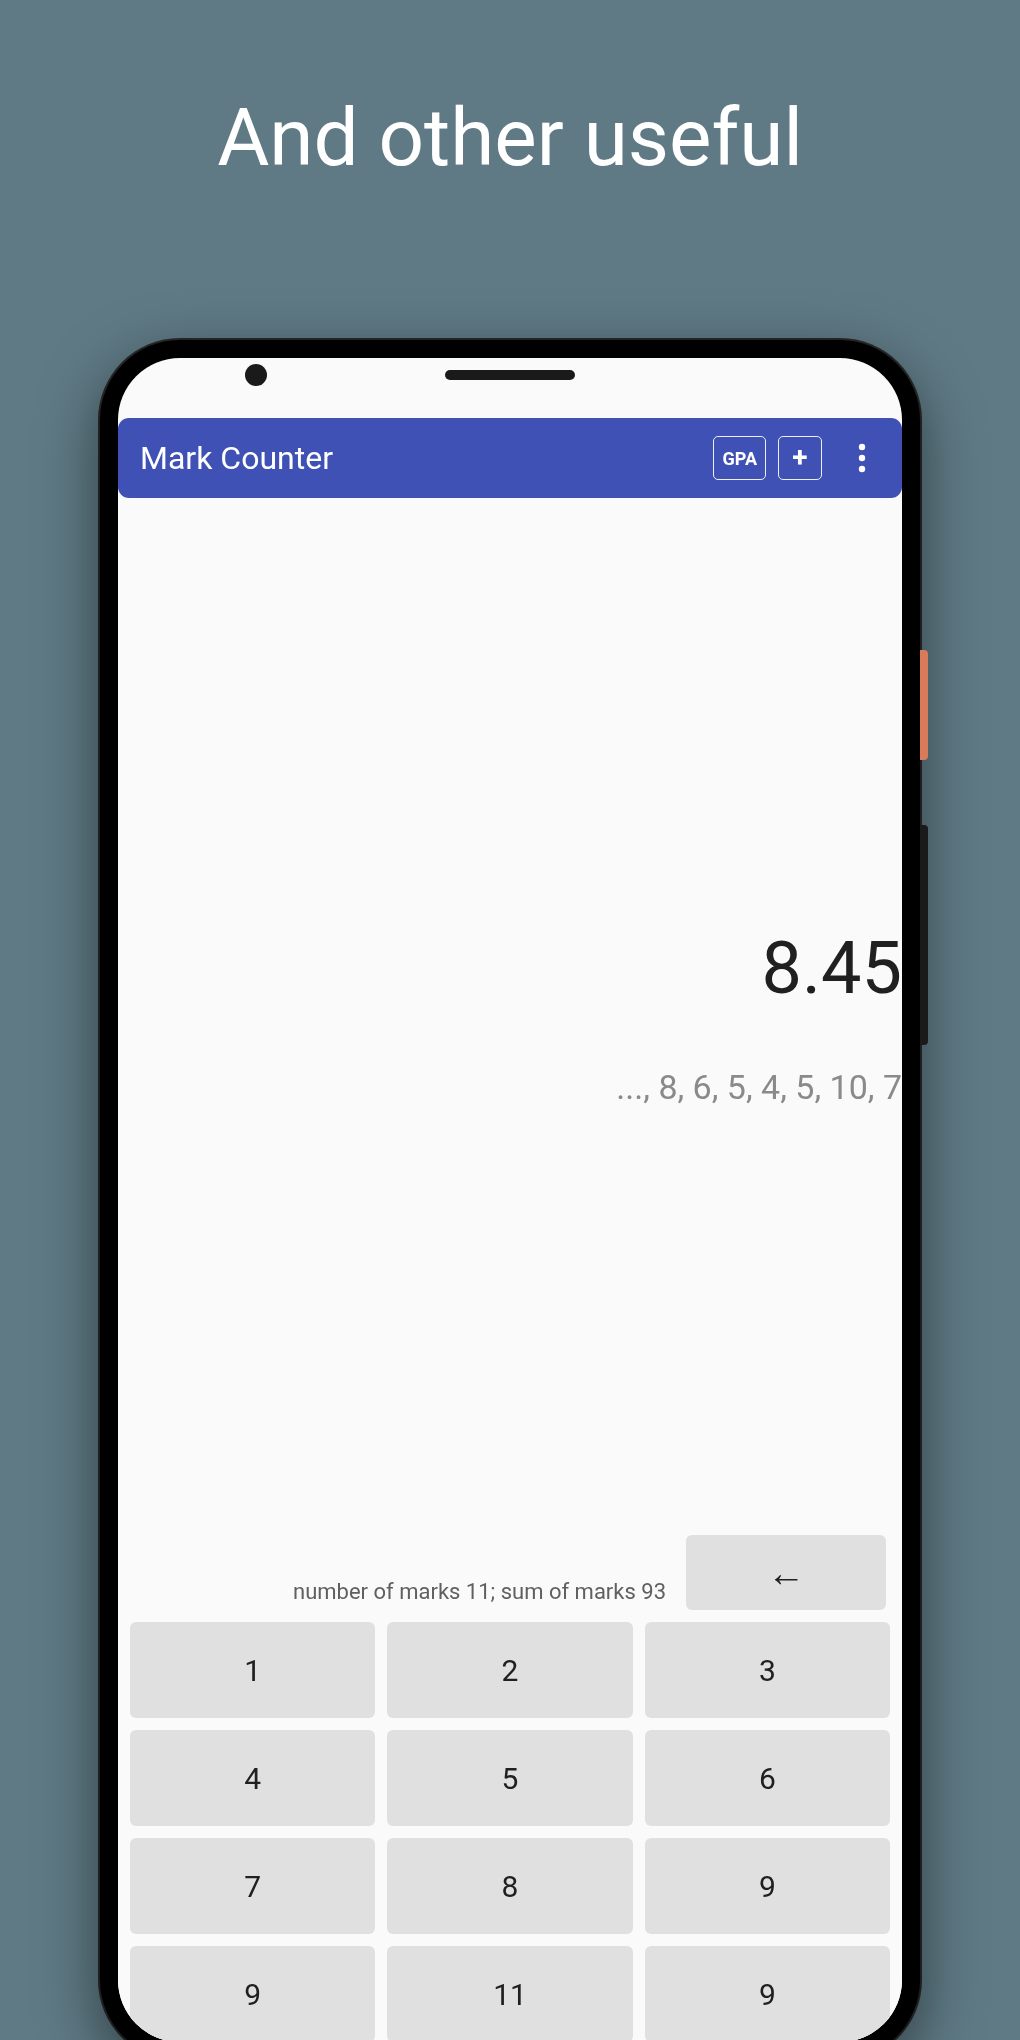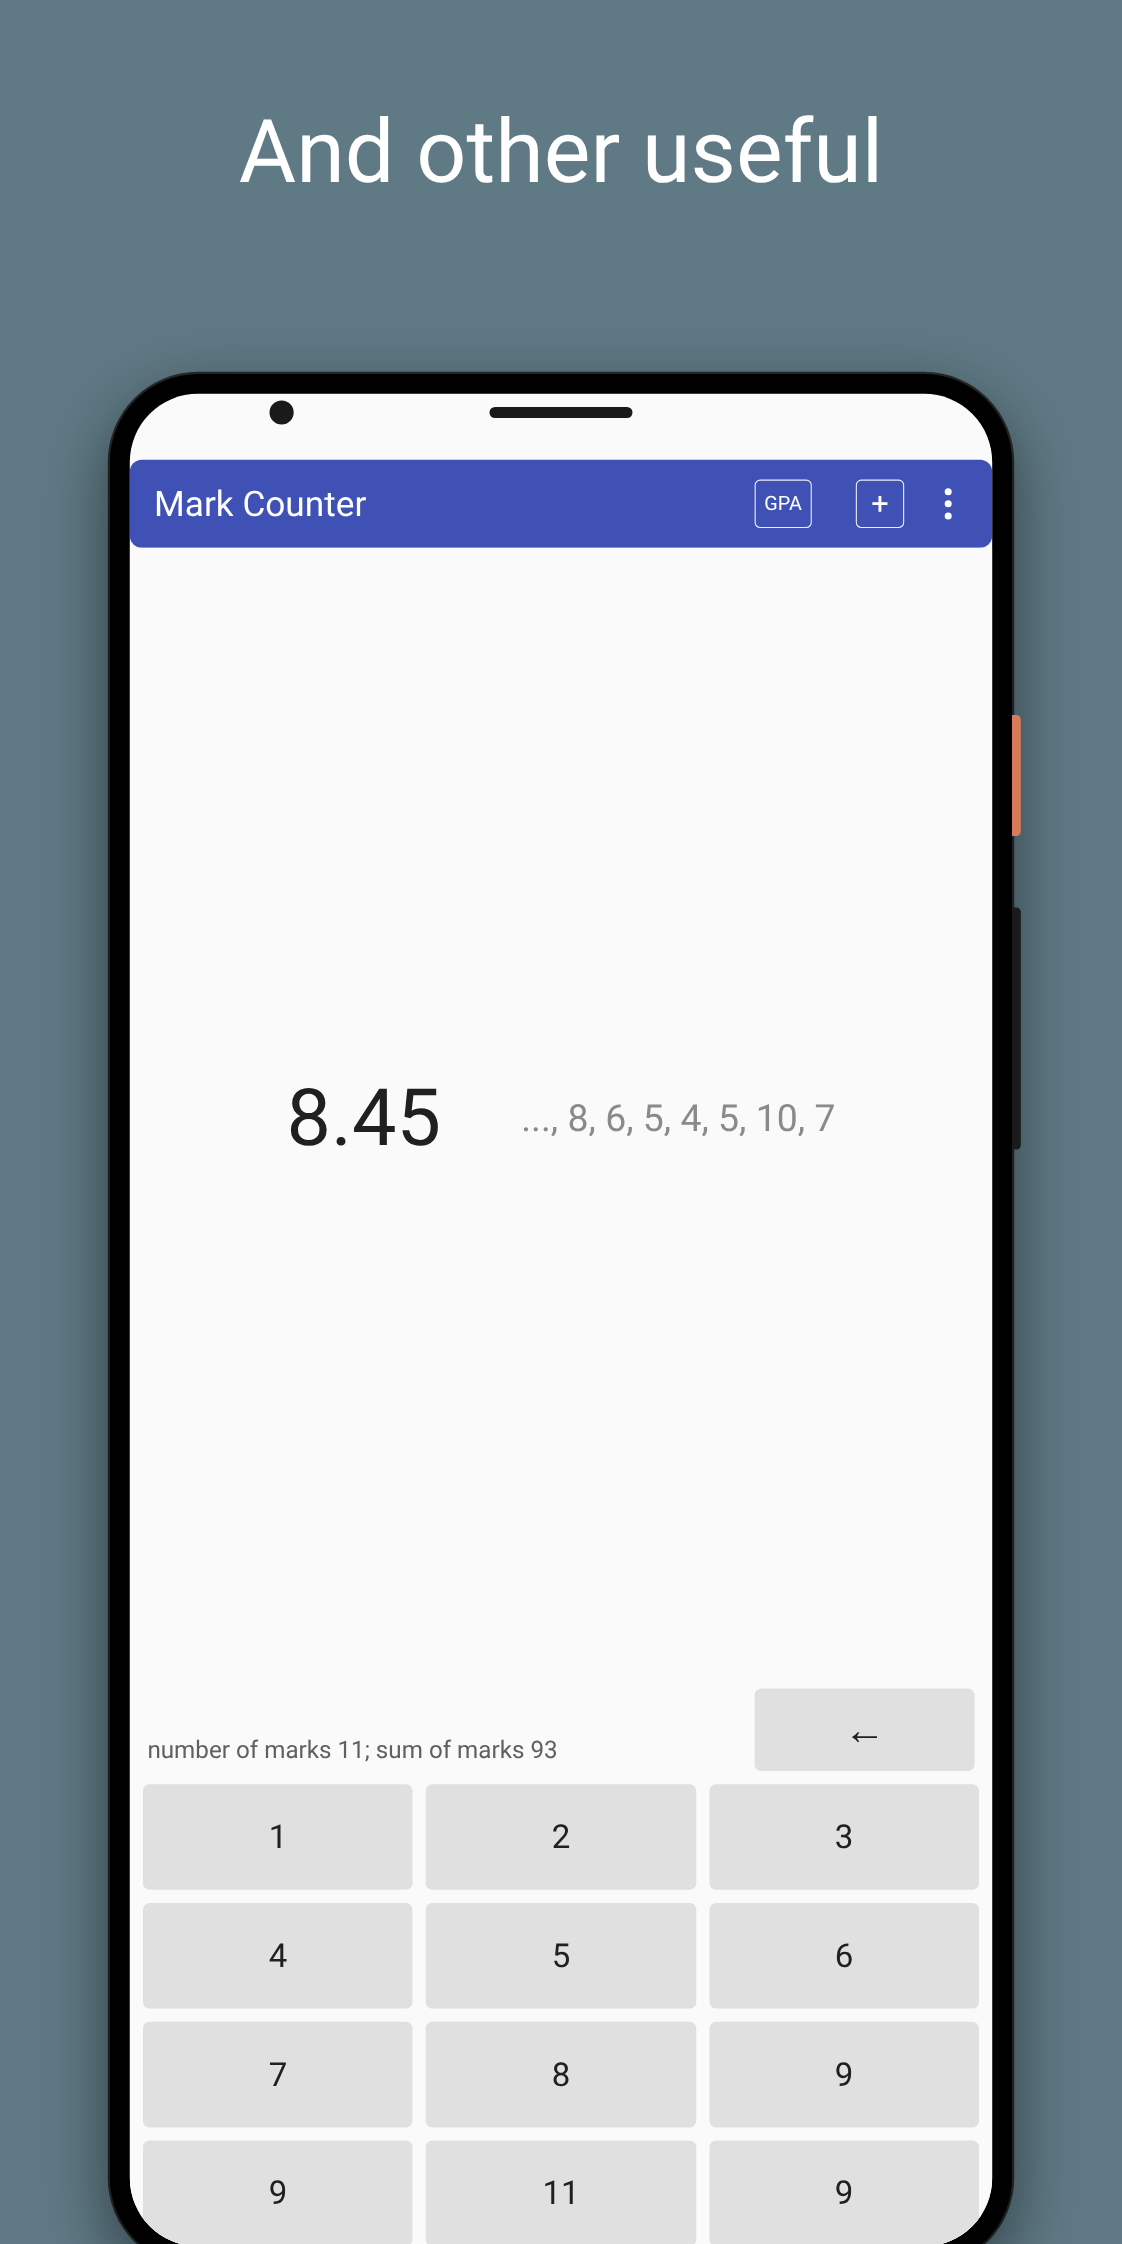--- a/index.html
+++ b/index.html
@@ -101,22 +101,21 @@
     height: 44px;
     min-width: 44px;
     border: 1.5px solid rgba(255,255,255,0.9);
     border-radius: 5px;
     display: flex;
     align-items: center;
     justify-content: center;
     color: #fff;
     font-size: 18px;
     padding: 0 8px;
-    font-weight: 400;
-    margin-left: 28px;
+    font-weight: 700;
   }
   .plus-icon {
     font-size: 28px;
     line-height: 1;
   }
   .dots-btn {
     width: 44px;
     height: 44px;
     display: flex;
     align-items: center;
@@ -126,22 +125,22 @@
   .dots-btn svg { fill: #fff; }
   .main-content {
     flex: 1;
     background: #fafafa;
     display: flex;
     flex-direction: column;
   }
   .display-area {
     flex: 1;
     display: flex;
-    flex-direction: row;
-    align-items: center;
+    flex-direction: column;
+    align-items: flex-end;
     justify-content: center;
     gap: 56px;
   }
   .average-value {
     font-size: 72px;
     color: #202020;
     font-weight: 400;
   }
   .marks-sequence {
     font-size: 34px;
@@ -153,20 +152,21 @@
     display: flex;
     align-items: flex-end;
     padding: 0 16px 12px 16px;
     gap: 20px;
   }
   .stats-text {
     font-size: 22px;
     color: #606060;
     flex: 1;
     padding-bottom: 6px;
+    text-align: right;
   }
   .backspace-btn {
     width: 200px;
     height: 75px;
     background: #e0e0e0;
     border-radius: 6px;
     display: flex;
     align-items: center;
     justify-content: center;
     font-size: 38px;

